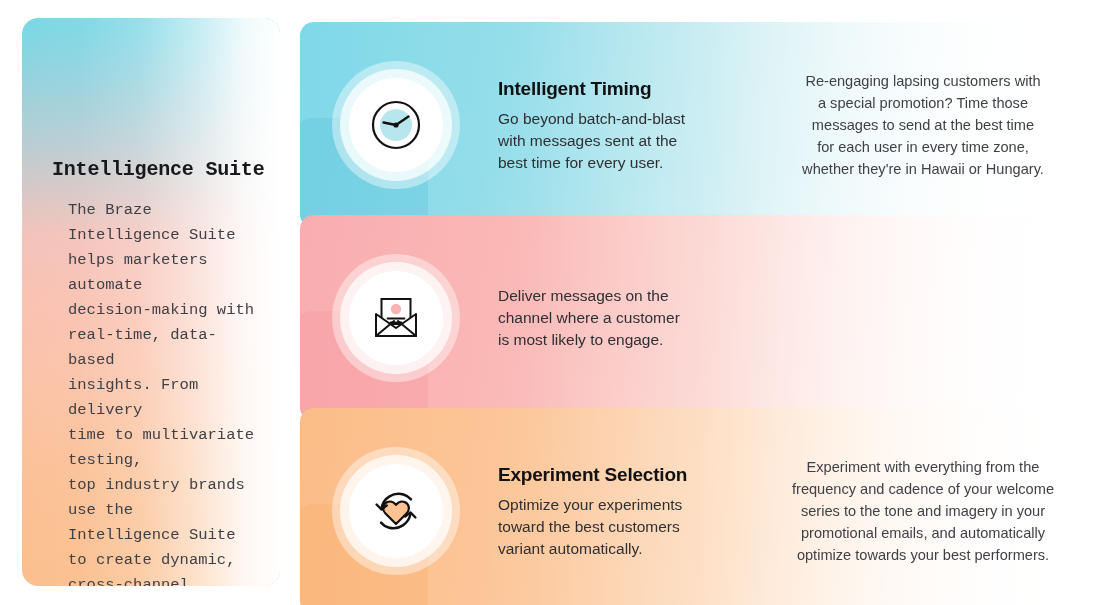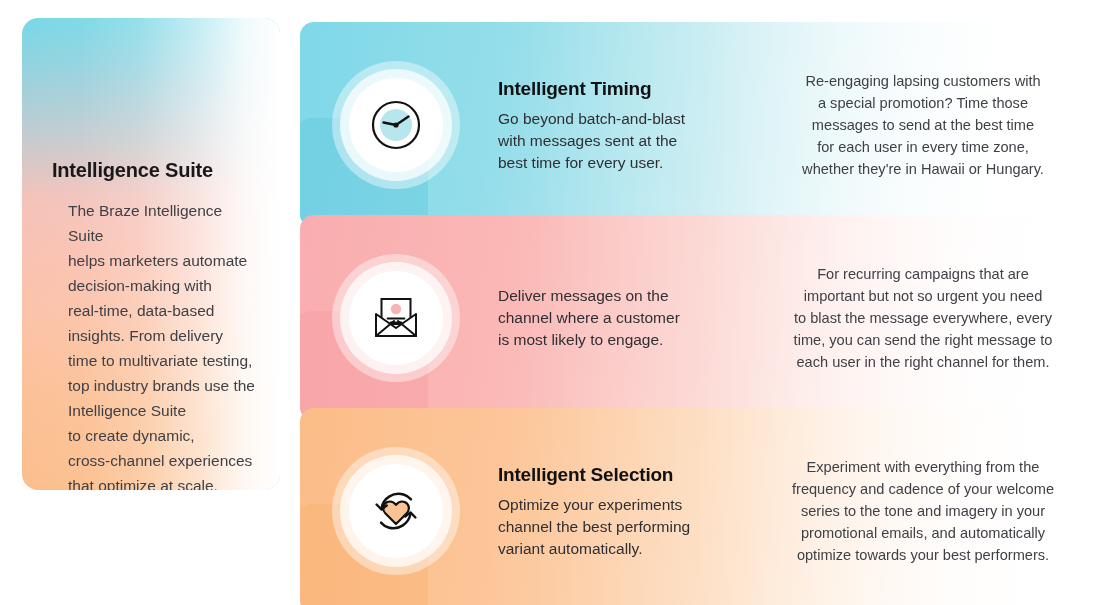--- a/index.html
+++ b/index.html
@@ -21,23 +21,24 @@
     height: 605px;
     background: #ffffff;
   }
 
   
   #intro-panel {
     position: absolute;
     left: 22px;
     top: 18px;
     width: 258px;
-    height: 472px;
+    height: 568px;
     border-radius: 16px;
     overflow: hidden;
+    font-family: Liberation Mono, monospace;
   }
   #intro-panel .grad-v {
     position: absolute;
     inset: 0;
     background: linear-gradient(180deg,
       #79d8e6 0%,
       #93d3df 10%,
       #b9cdd3 22%,
       #f3c3bb 38%,
       #fac2b2 50%,
@@ -283,25 +284,20 @@
         <path d="M48 46 L30 31" stroke="#111111" stroke-width="2" stroke-linecap="round"></path>
       </svg>
     </div>
 
     <div class="card-mid">
       <p class="card-sub">Deliver messages on the
 channel where a customer
 is most likely to engage.</p>
     </div>
 
-    <div class="card-body">For recurring campaigns that are
-important but not so urgent you need
-to blast the message everywhere, every
-time, you can send the right message to
-each user in the right channel for them.</div>
   </div>
 
   <div class="card" id="card-selection">
     <div class="card-grad"></div>
     <div class="deco"></div>
     <div class="card-fade"></div>
 
     <div class="medallion">
       <div class="halo-outer"></div>
       <div class="halo-mid"></div>
@@ -312,23 +308,23 @@
 
         <path d="M13.5 25 C15.5 15 25.5 8.5 35.5 11.5 C38.5 12.4 41 14.1 43 16.4" fill="none" stroke="#111111" stroke-width="2.4" stroke-linecap="round"></path>
         <path d="M8.6 21.5 L13.6 26.6 L18.8 22.4" fill="none" stroke="#111111" stroke-width="2.4" stroke-linecap="round" stroke-linejoin="round"></path>
 
         <path d="M42.5 31 C40.5 41 30.5 47.5 20.5 44.5 C17.5 43.6 15 41.9 13 39.6" fill="none" stroke="#111111" stroke-width="2.4" stroke-linecap="round"></path>
         <path d="M37.2 33.6 L42.4 29.4 L47.4 34.5" fill="none" stroke="#111111" stroke-width="2.4" stroke-linecap="round" stroke-linejoin="round"></path>
       </svg>
     </div>
 
     <div class="card-mid">
-      <h3 class="card-heading">Intelligent Selection</h3>
+      <h3 class="card-heading">Experiment Selection</h3>
       <p class="card-sub">Optimize your experiments
-channel the best performing
+toward the best customers
 variant automatically.</p>
     </div>
 
     <div class="card-body">Experiment with everything from the
 frequency and cadence of your welcome
 series to the tone and imagery in your
 promotional emails, and automatically
 optimize towards your best performers.</div>
   </div>
 

